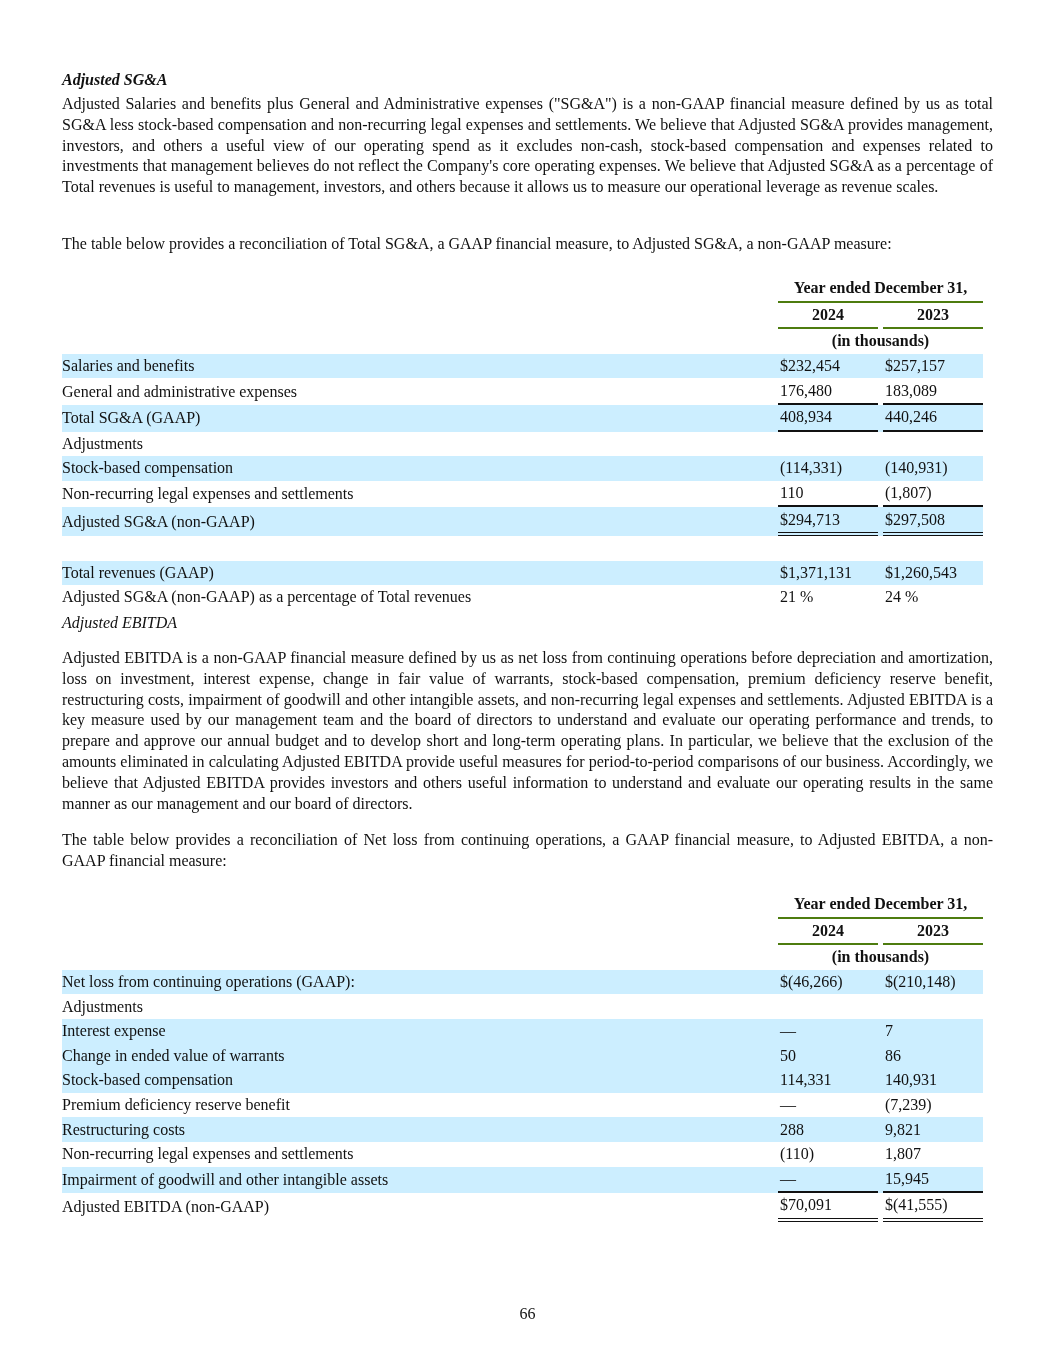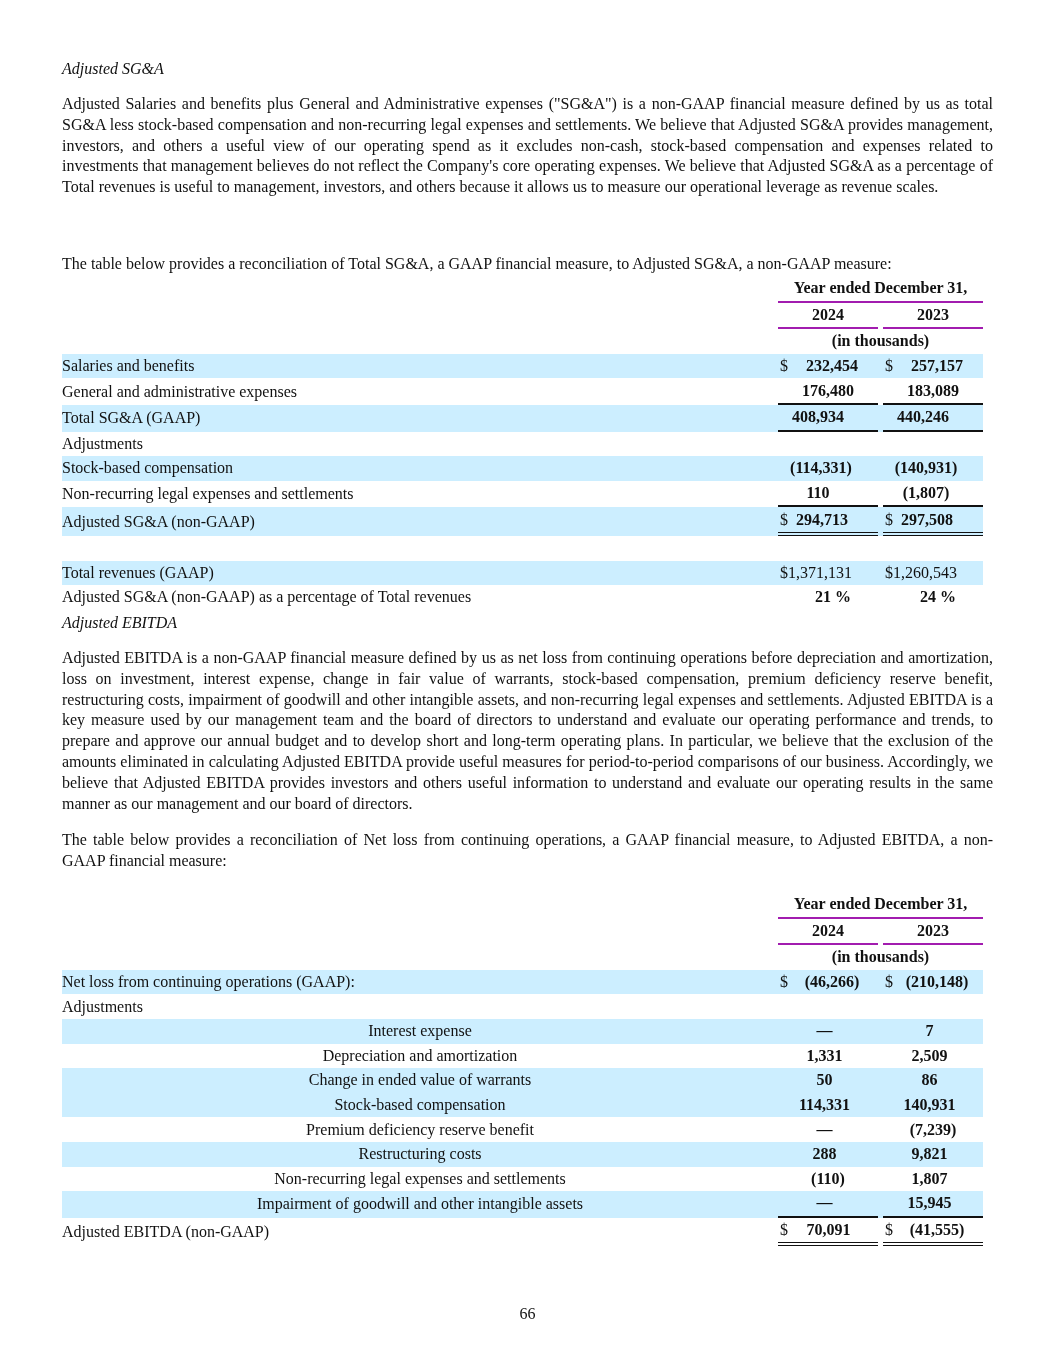--- a/index.html
+++ b/index.html
@@ -4,48 +4,48 @@
 <style>
   html, body { margin:0; padding:0; background:#ffffff; }
   body {
     width:1055px; height:1365px; position:relative; overflow:hidden;
     font-family:"Liberation Serif", "DejaVu Serif", serif;
     color:#111; font-size:16px;
   }
   .page { position:absolute; left:62px; top:0; width:931px; }
   .heading { position:absolute; left:0; font-style:italic; font-size:16px; line-height:20px; }
   .para { position:absolute; left:0; width:931px; text-align:justify; text-align-last:left; font-size:16px; line-height:20.8px; }
-  .para.single { text-align:left;margin-top:20px; }
+  .para.single { text-align:left; }
   table.fin { position:absolute; left:0; width:931px; border-collapse:separate; border-spacing:0; font-size:16px; }
   table.fin td { padding:0; height:24.6px; line-height:24px; white-space:nowrap; vertical-align:middle; }
   .hdr td { height:22px; line-height:20px; font-weight:bold; text-align:center; }
-  .hdr .yr { border-bottom:2px solid #a21caf; }
+  .hdr .yr { border-bottom:2px solid #4d7c0f; }
   .shade td.lab, .shade td.c, .shade td.gap { background:#cceeff; }
   td.lab { padding-left:4px; }
   td.i1 { padding-left:26px; }
   td.i2 { padding-left:46px; }
-  td.e1 { padding-left:19px;text-align:center; }
+  td.e1 { padding-left:19px; }
   td.e2 { padding-left:27px; }
   td.c { width:100px; position:relative; }
   td.gap { width:5px; }
   td.tail { width:10px; }
   .cell { display:flex; justify-content:space-between; padding:0 2px 0 2px; }
   .cell .dl { }
-  .cell .num { text-align:center; flex:1;font-weight:bold; }
+  .cell .num { text-align:left; flex:1; }
   .ul td.c { border-bottom:2px solid #111; }
   .dbl td.c { border-bottom:4px double #111; }
   .spacer td { height:26px; background:#fff !important; }
   .pagenum { position:absolute; left:0; width:1055px; text-align:center; top:1305px; font-size:16px; }
 </style>
 </head>
 <body>
 
 <div class="page">
 
-  <div class="heading" style="top:59px;">Adjusted SG&amp;A</div>
+  <div class="heading" style="top:70px;font-weight:bold;">Adjusted SG&amp;A</div>
   <div class="para" style="top:94px;">Adjusted Salaries and benefits plus General and Administrative expenses ("SG&amp;A") is a non-GAAP financial measure defined by us as total SG&amp;A less stock-based compensation and non-recurring legal expenses and settlements. We believe that Adjusted SG&amp;A provides management, investors, and others a useful view of our operating spend as it excludes non-cash, stock-based compensation and expenses related to investments that management believes do not reflect the Company's core operating expenses. We believe that Adjusted SG&amp;A as a percentage of Total revenues is useful to management, investors, and others because it allows us to measure our operational leverage as revenue scales.</div>
   <div class="para single" style="top:234px;">The table below provides a reconciliation of Total SG&amp;A, a GAAP financial measure, to Adjusted SG&amp;A, a non-GAAP measure:</div>
 
   <table class="fin" style="top:276px;">
     <colgroup>
       <col>
         <col style="width:100px">
         <col style="width:5px">
         <col style="width:100px">
         <col style="width:10px">
@@ -279,35 +279,20 @@
             </div>
           </td>
       <td class="gap"></td>
       <td class="c">
             <div class="cell">
               <span class="num" style="padding-right:7px">7</span>
             </div>
           </td>
       <td class="tail"></td>
     </tr>
-    <tr>
-      <td class="lab e1">Depreciation and amortization</td>
-      <td class="c">
-            <div class="cell">
-              <span class="num" style="padding-right:7px">1,331</span>
-            </div>
-          </td>
-      <td class="gap"></td>
-      <td class="c">
-            <div class="cell">
-              <span class="num" style="padding-right:7px">2,509</span>
-            </div>
-          </td>
-      <td class="tail"></td>
-    </tr>
     <tr class="shade">
       <td class="lab e1">Change in ended value of warrants</td>
       <td class="c">
             <div class="cell">
               <span class="num" style="padding-right:7px">50</span>
             </div>
           </td>
       <td class="gap"></td>
       <td class="c">
             <div class="cell">

